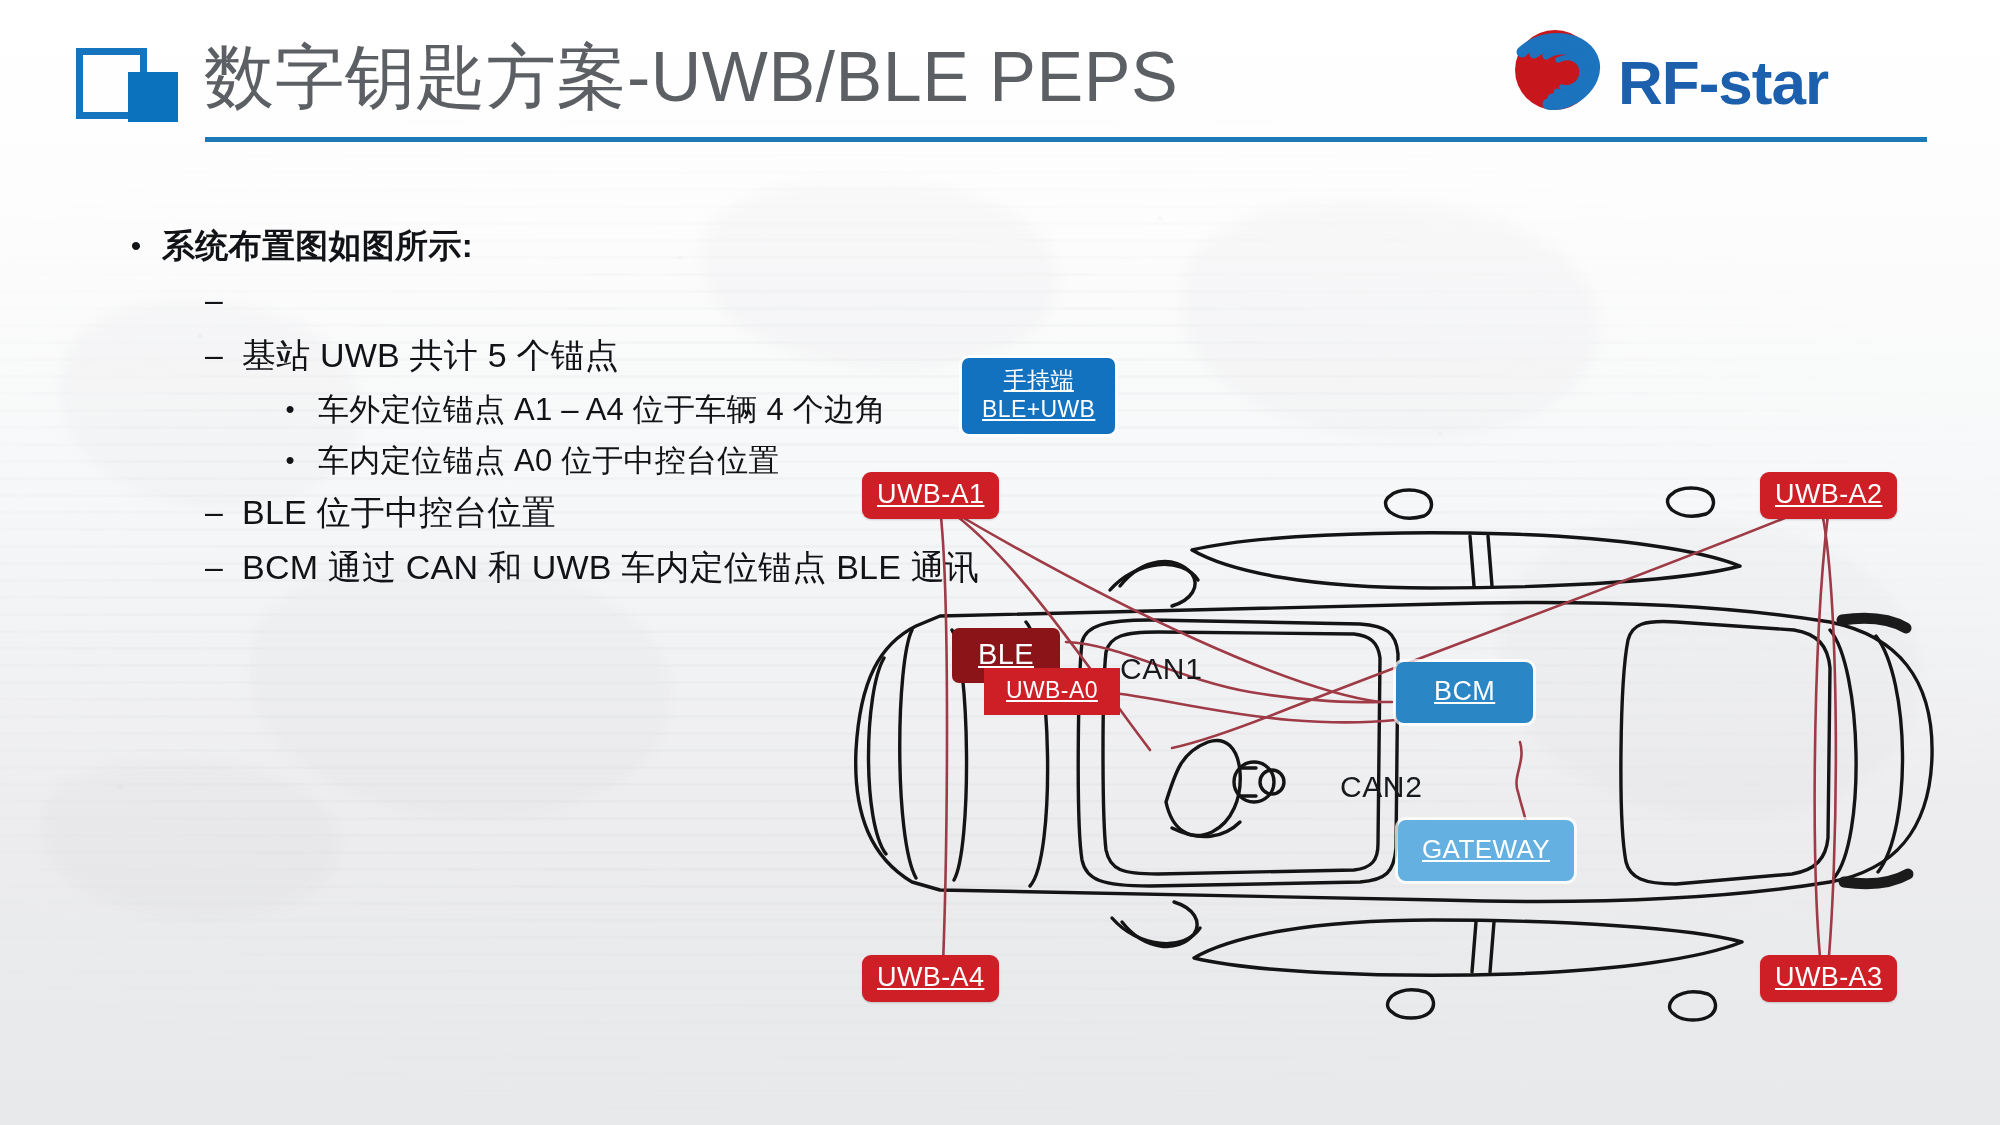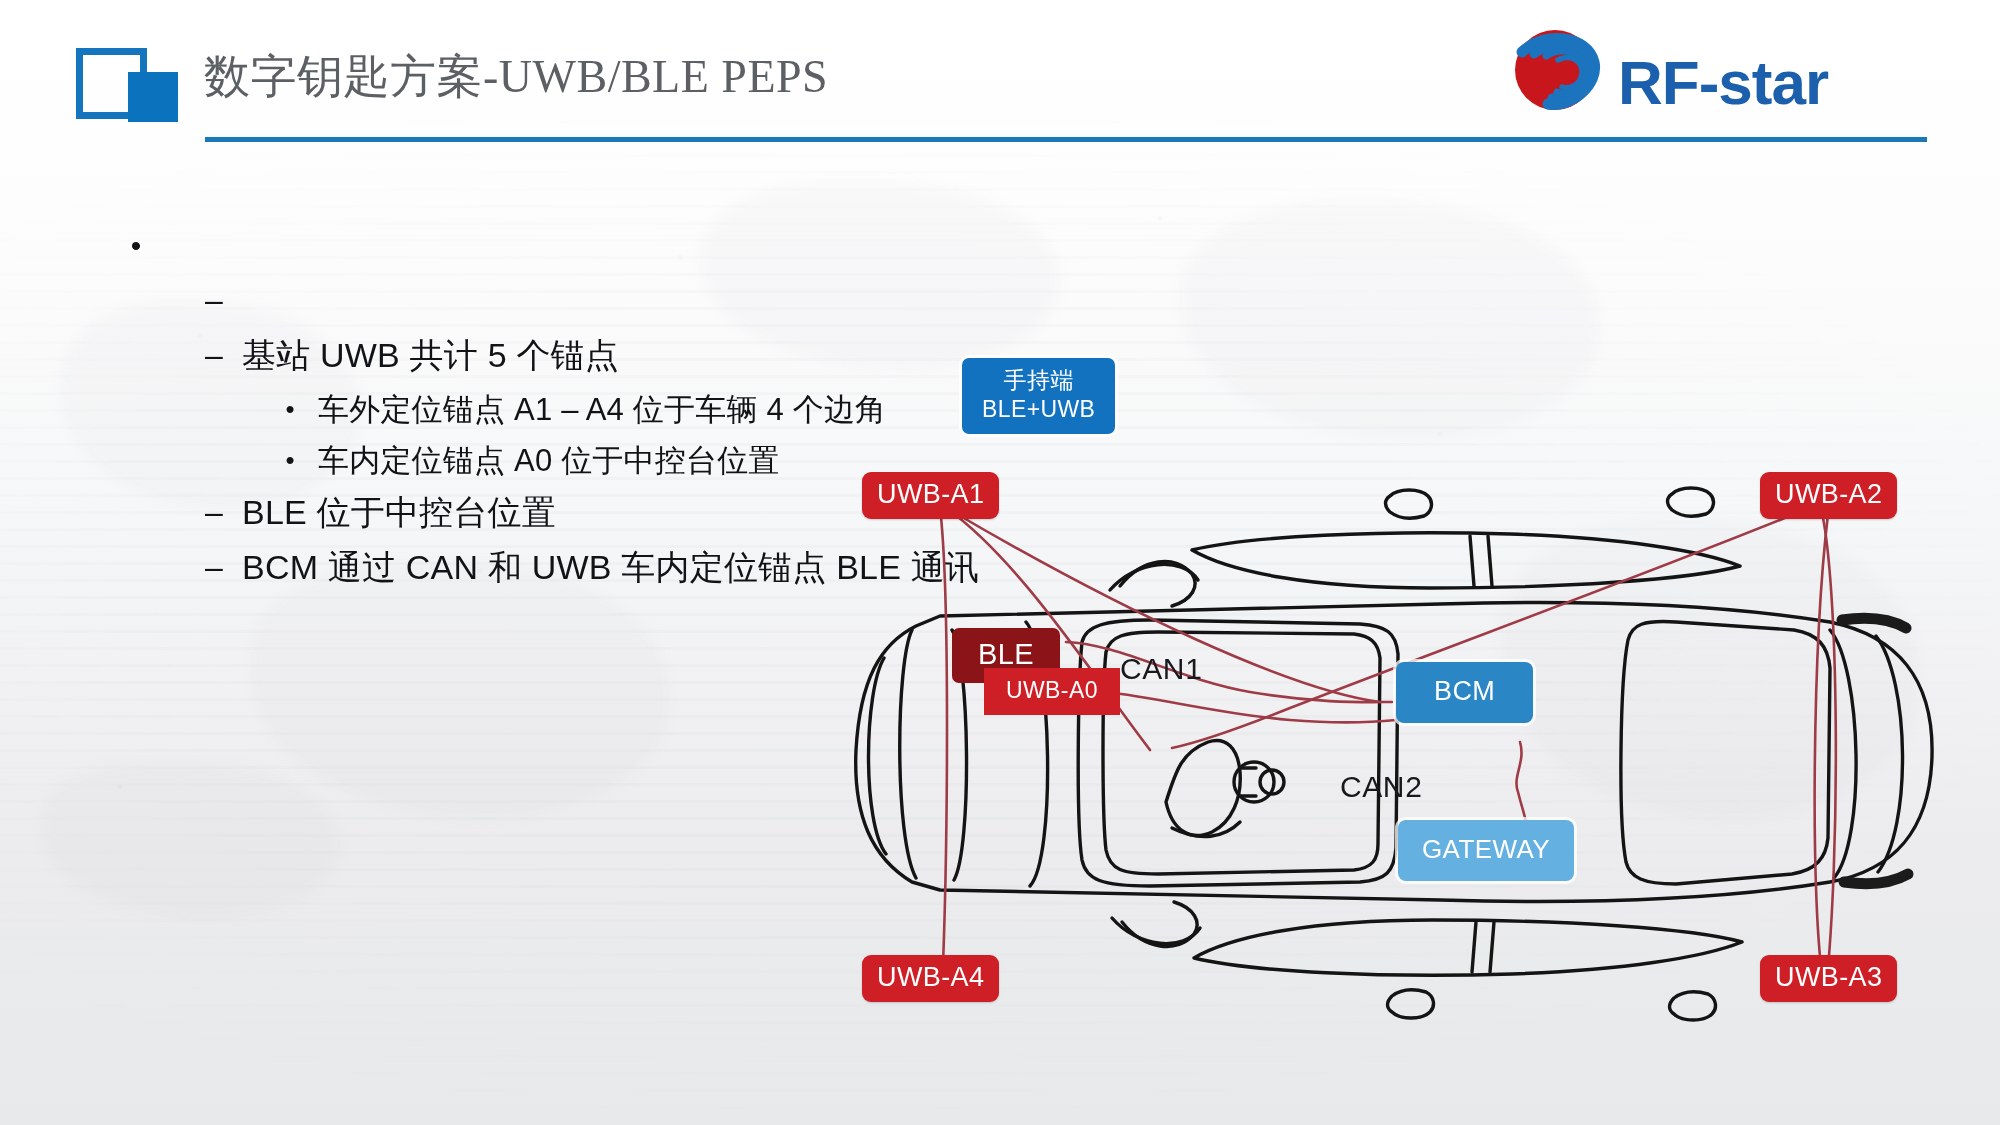--- a/index.html
+++ b/index.html
@@ -72,26 +72,26 @@
   }
   .hdr-icon-fill {
     position: absolute;
     left: 128px; top: 72px;
     width: 50px; height: 50px;
     background: #0b72bd;
   }
   .title {
     position: absolute;
     left: 204px; top: 34px;
-    font-size: 46px;
+    font-size: 70px;
     line-height: 86px;
     color: #5c5f63;
     letter-spacing: .5px;
     white-space: nowrap;
-    font-family: Liberation Serif, serif;
+    font-family: Liberation Sans, sans-serif;
   }
   .title-rule {
     position: absolute;
     left: 205px; top: 137px;
     width: 1722px; height: 5px;
     background: #1b7ab5;
   }
 
   
   .logo {
@@ -145,20 +145,21 @@
     position: absolute;
     display: flex;
     flex-direction: column;
     align-items: center;
     justify-content: space-between;
     color: #ffffff;
     text-align: center;
     white-space: nowrap;
     letter-spacing: .4px;
     box-sizing: border-box;
+    text-decoration: underline;
   }
   .anchor {
     background: #cf1f26;
     border-radius: 9px;
     font-size: 27px;
     padding: 7px 15px 9px;
     box-shadow: 0 1px 2px rgba(0,0,0,.18);
   }
   .handheld {
     background: #1272c0;
@@ -240,20 +241,21 @@
       <g fill="#1b5fad">
         <text x="118" y="82" font-family="Liberation Sans, DejaVu Sans, sans-serif" font-size="62" font-weight="bold" letter-spacing="-1">RF-star</text>
       </g>
     </svg>
   </div>
 
   <div class="bullets">
 
     <div class="b-row lv1">
       <span class="b-mark">•</span>
+      <span class="b-text">系统布置图如图所示:</span>
     </div>
 
     <div class="b-row lv2">
       <span class="b-mark">–</span>
     </div>
 
     <div class="b-row lv2">
       <span class="b-mark">–</span>
       <span class="b-text">基站 UWB 共计 5 个锚点</span>
     </div>

